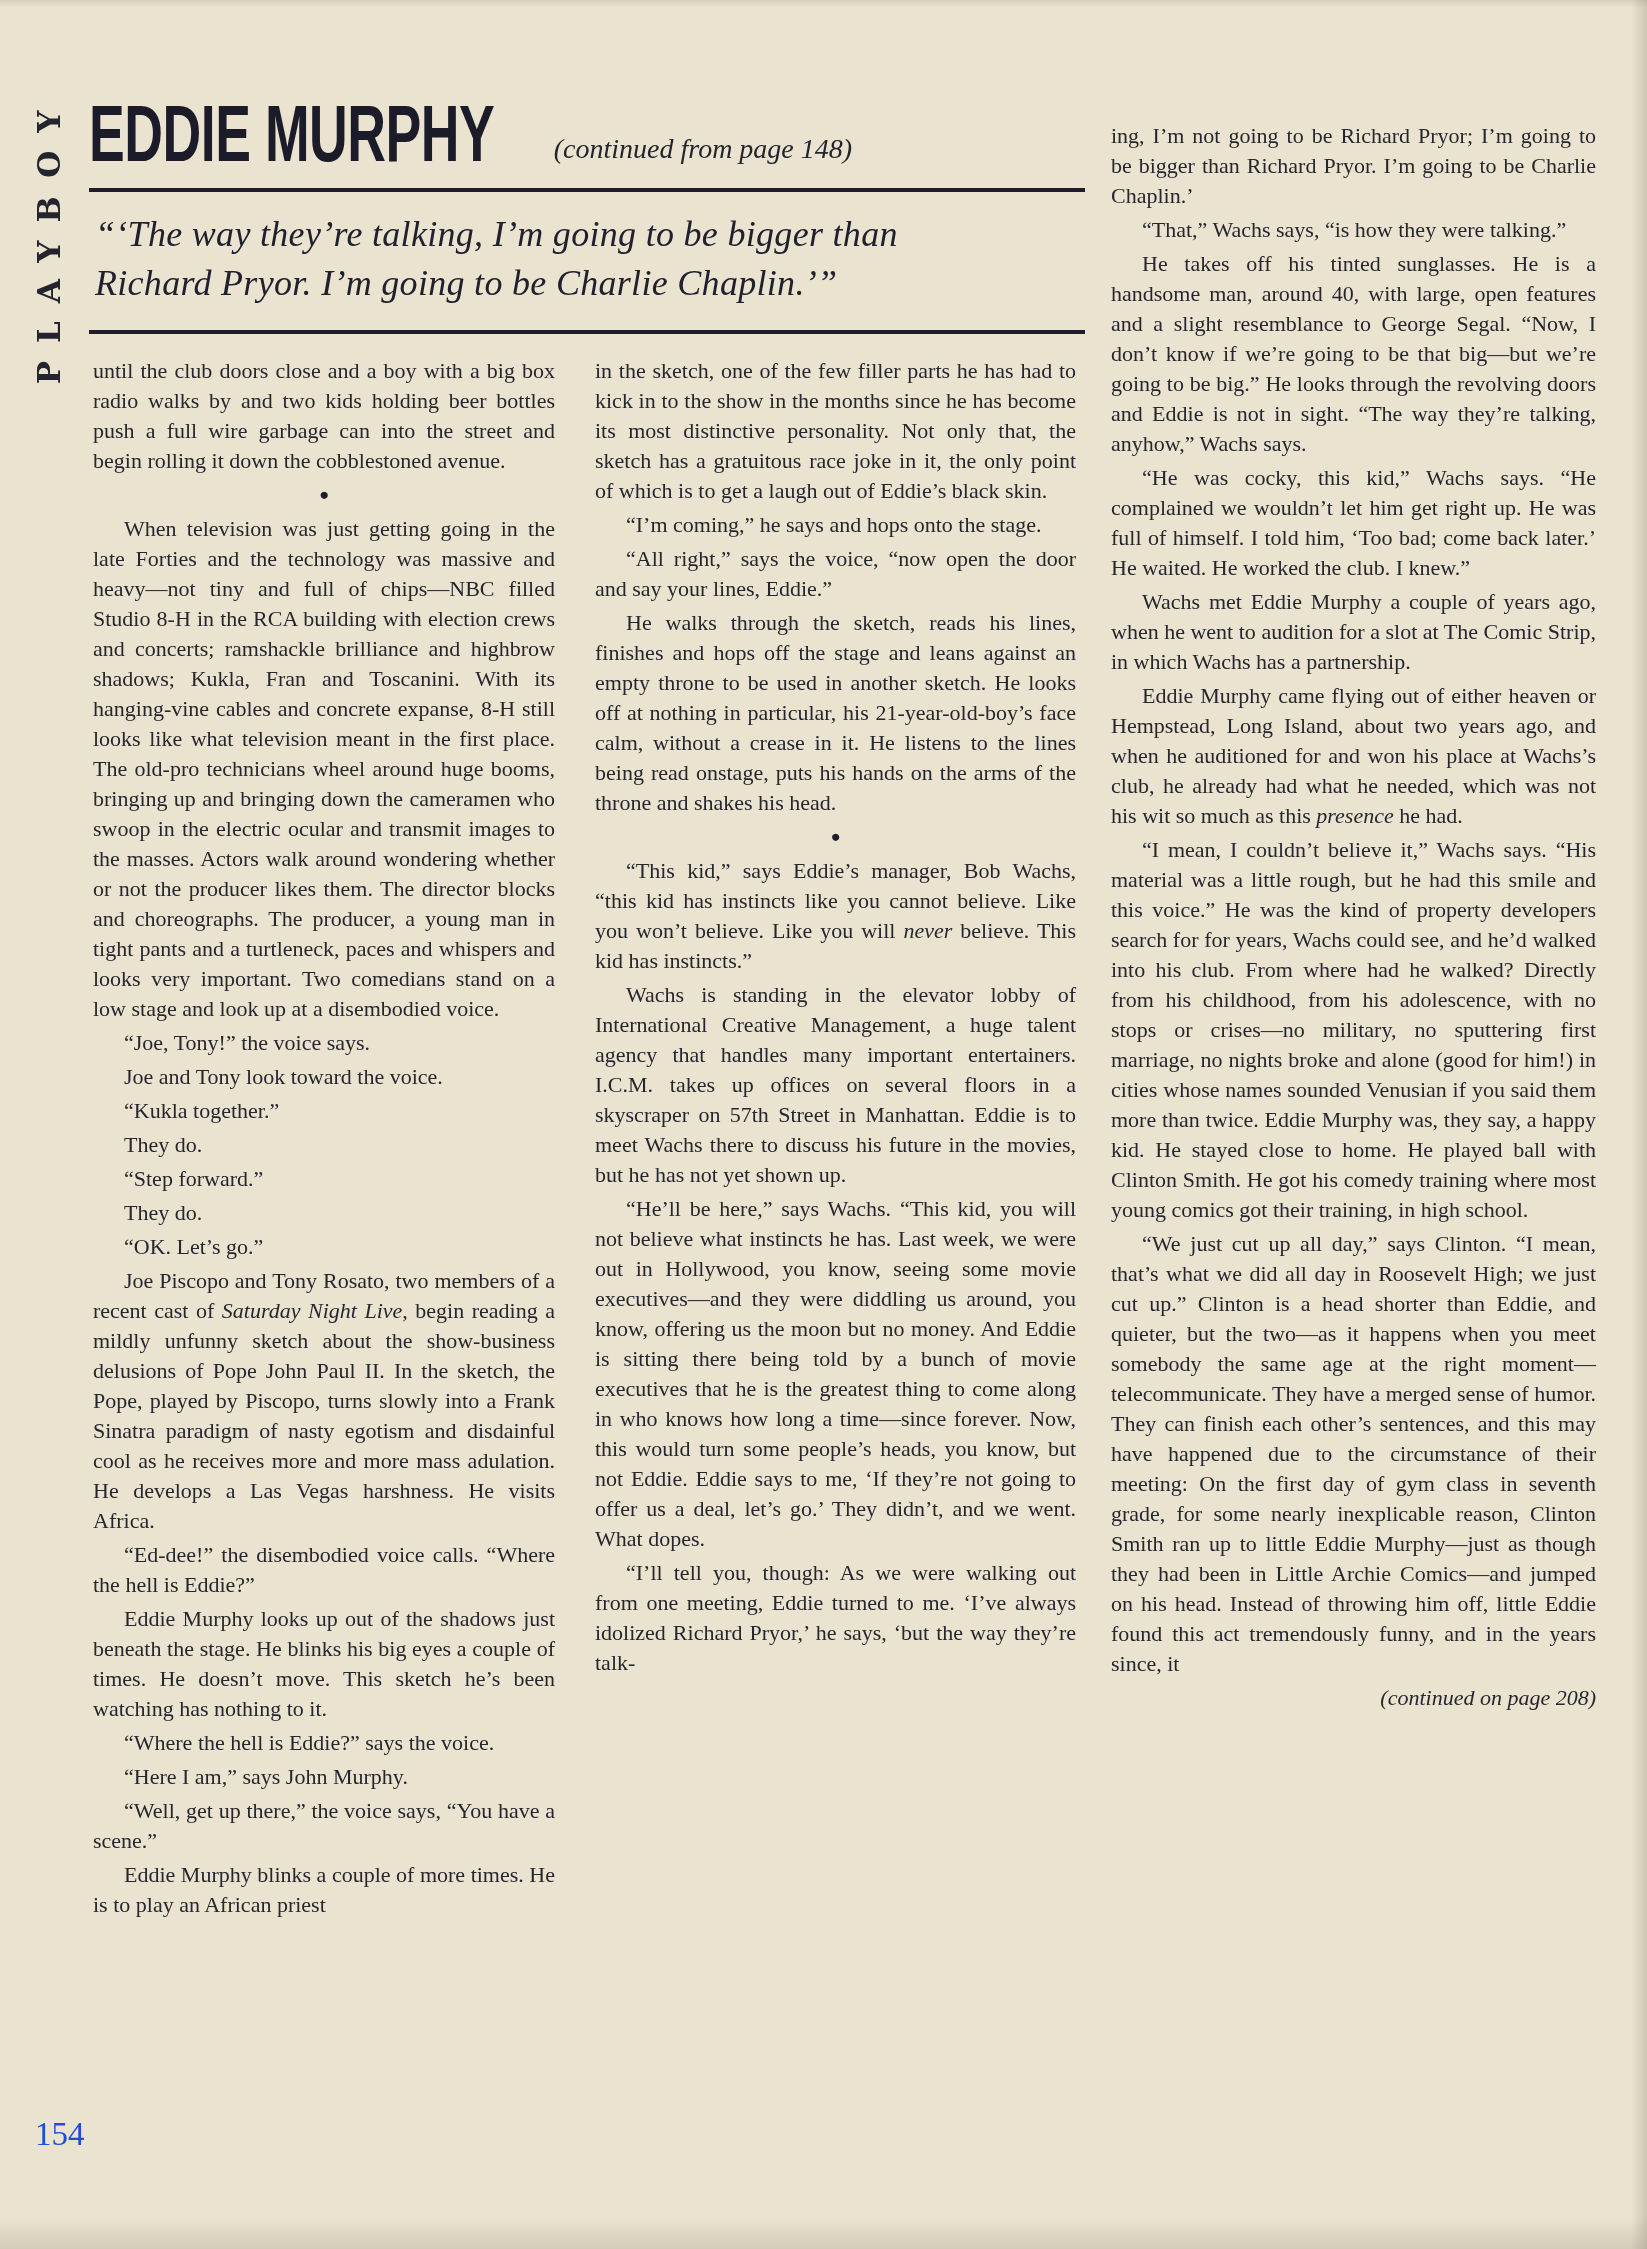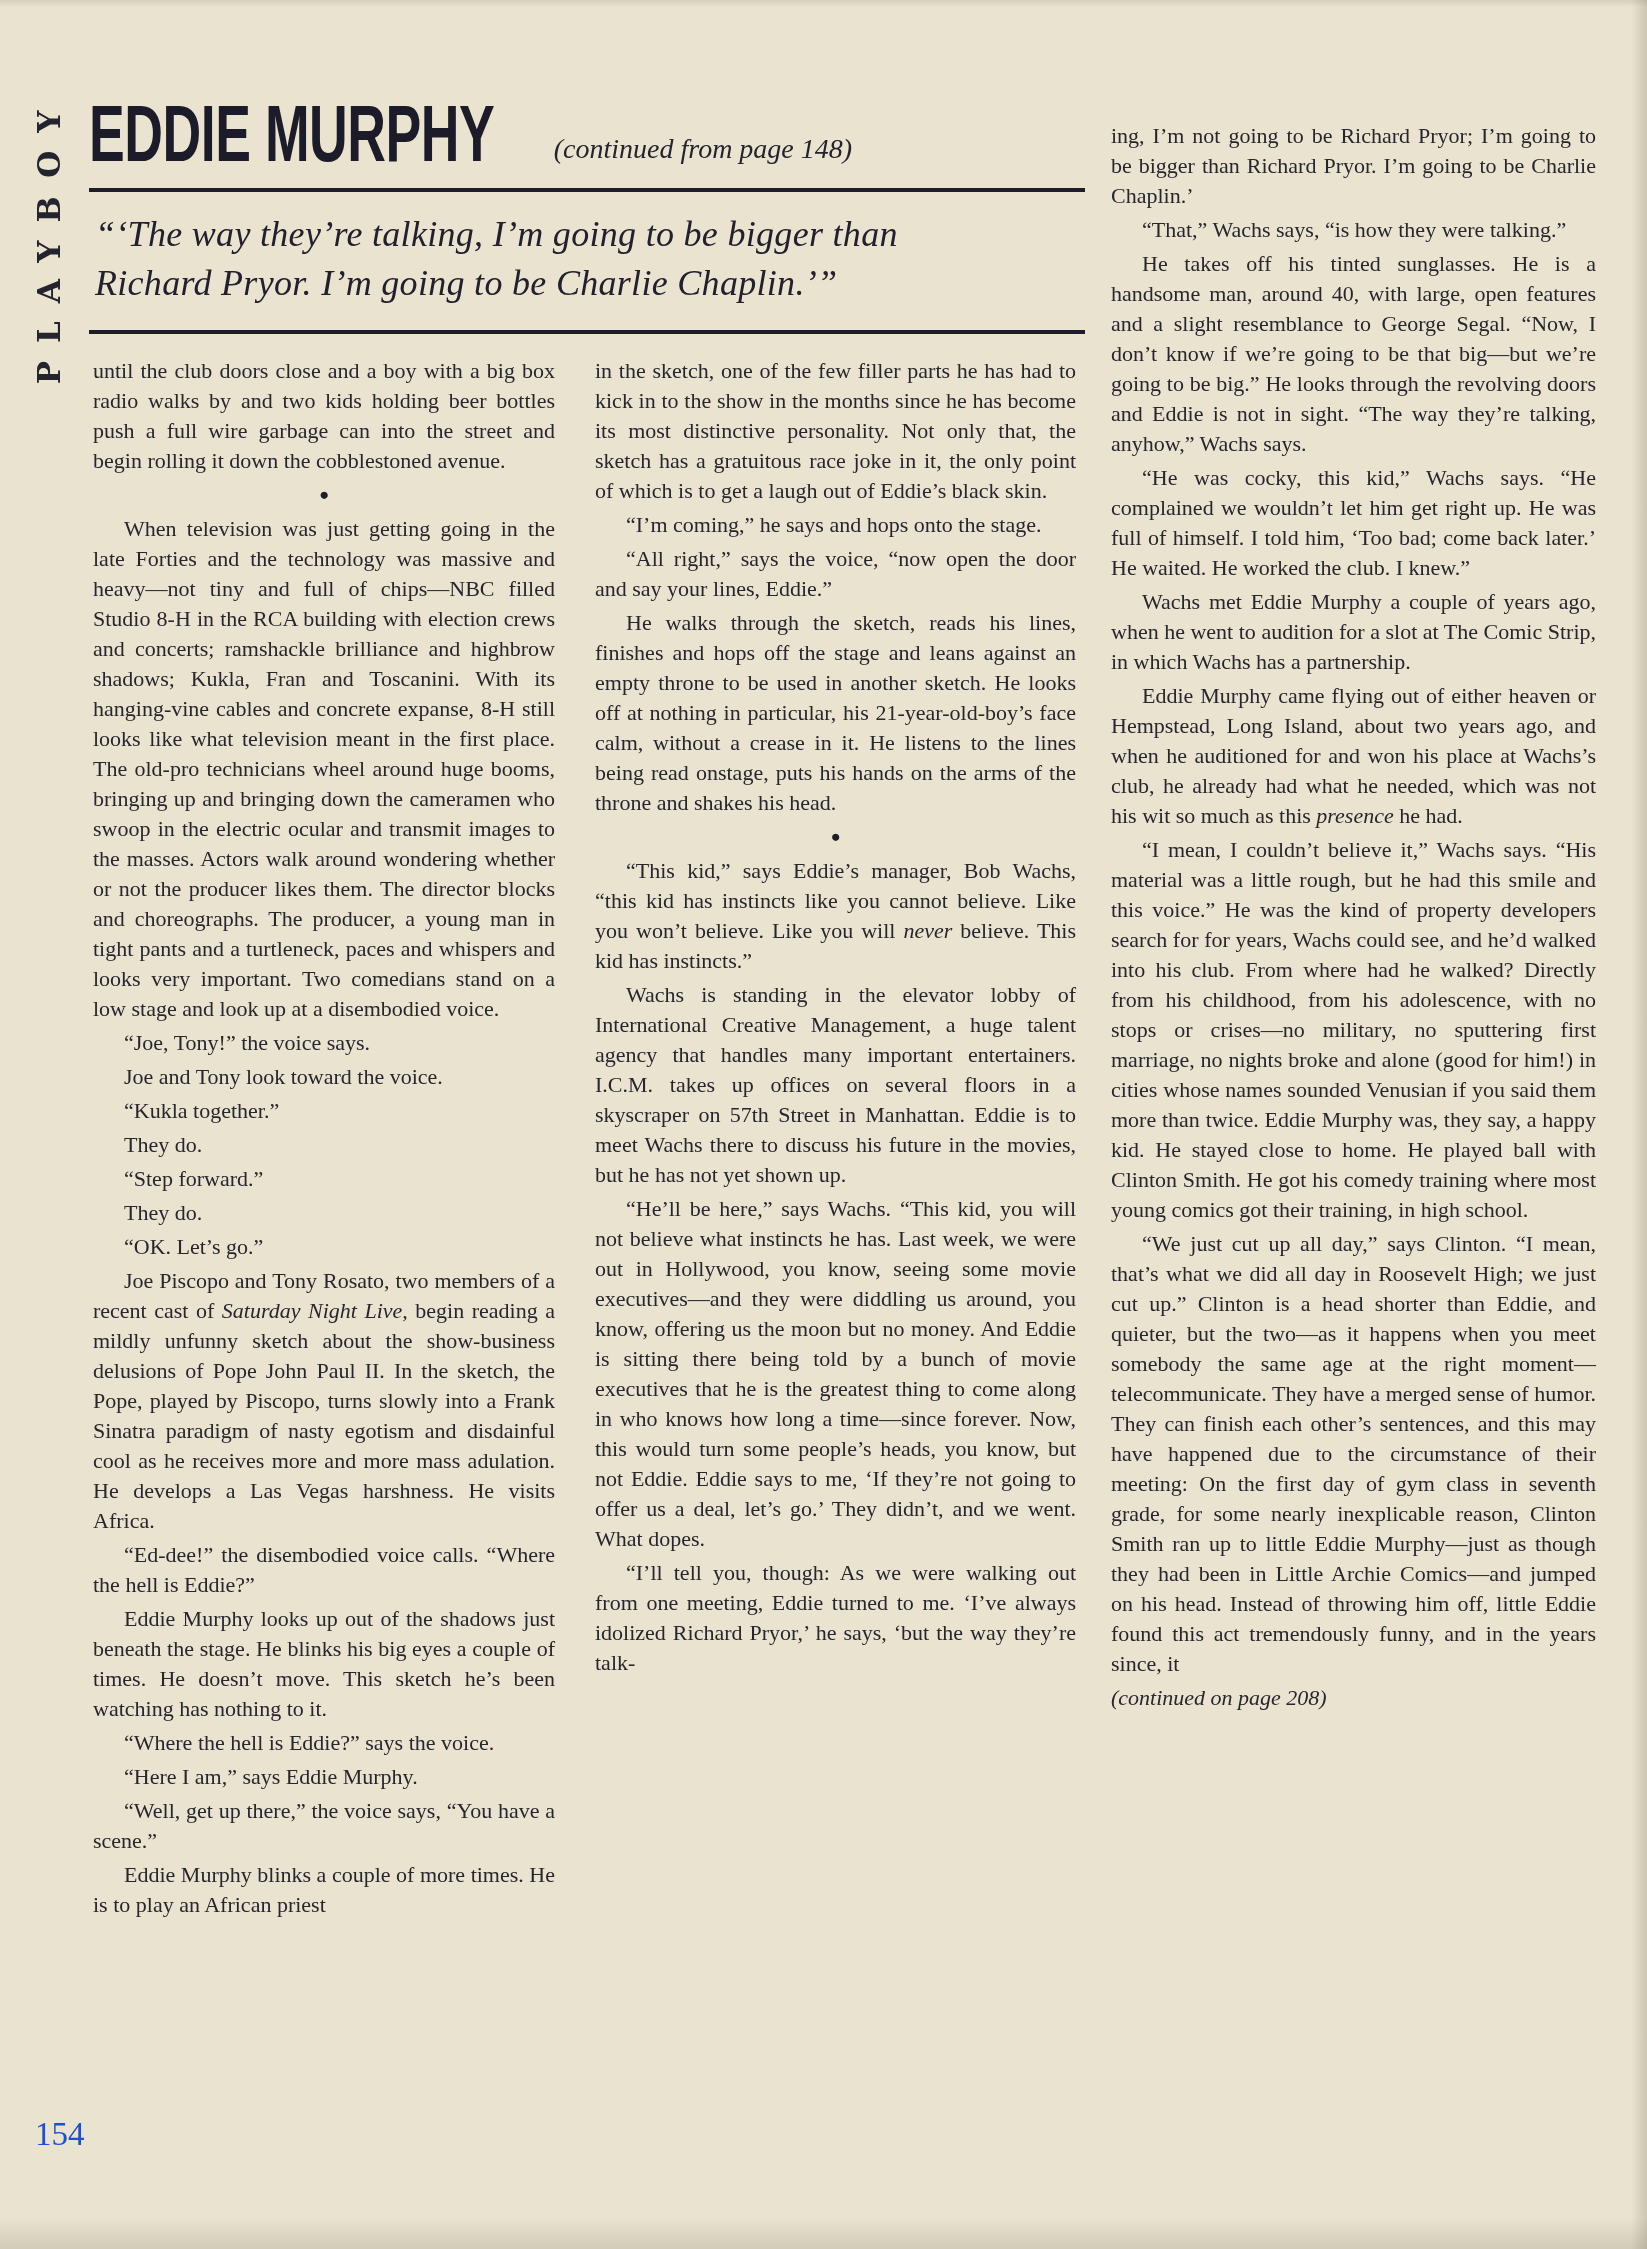--- a/index.html
+++ b/index.html
@@ -108,21 +108,21 @@
     text-align: justify;
     font-size: 22px;
     line-height: 30px;
   }
   .col-1 { left: 89px; width: 470px; }
   .col-2 { left: 591px; width: 489px; }
   .col-3 { left: 1107px; top: 117px; width: 493px; }
 
   .para { margin: 4px; }
   .para.indent { text-indent: 31px; }
-  .para.right { text-align: left; font-style: italic; }
+  .para.right { text-align: right; font-style: italic; }
   .para i { font-style: italic; }
 
   .bullet-sep {
     text-align: center;
     font-size: 16.7px;
     line-height: 30px;
     height: 30px;
     text-indent: 0;
     color: #1d1d2b;
   }
@@ -166,21 +166,21 @@
       <p class="para indent"><span>Joe and Tony look toward the voice.</span></p>
       <p class="para indent"><span>“Kukla together.”</span></p>
       <p class="para indent"><span>They do.</span></p>
       <p class="para indent"><span>“Step forward.”</span></p>
       <p class="para indent"><span>They do.</span></p>
       <p class="para indent"><span>“OK. Let’s go.”</span></p>
       <p class="para indent"><span>Joe Piscopo and Tony Rosato, two members of a recent cast of </span><i>Saturday Night Live,</i><span> begin reading a mildly unfunny sketch about the show-business delusions of Pope John Paul II. In the sketch, the Pope, played by Piscopo, turns slowly into a Frank Sinatra paradigm of nasty egotism and disdainful cool as he receives more and more mass adulation. He develops a Las Vegas harshness. He visits Africa.</span></p>
       <p class="para indent"><span>“Ed-dee!” the disembodied voice calls. “Where the hell is Eddie?”</span></p>
       <p class="para indent"><span>Eddie Murphy looks up out of the shadows just beneath the stage. He blinks his big eyes a couple of times. He doesn’t move. This sketch he’s been watching has nothing to it.</span></p>
       <p class="para indent"><span>“Where the hell is Eddie?” says the voice.</span></p>
-      <p class="para indent"><span>“Here I am,” says Eddie Murphy.</span></p>
+      <p class="para indent"><span>“Here I am,” says John Murphy.</span></p>
       <p class="para indent"><span>“Well, get up there,” the voice says, “You have a scene.”</span></p>
       <p class="para indent"><span>Eddie Murphy blinks a couple of more times. He is to play an African priest</span></p>
     </div>
   <div class="col col-2">
       <p class="para"><span>in the sketch, one of the few filler parts he has had to kick in to the show in the months since he has become its most distinctive personality. Not only that, the sketch has a gratuitous race joke in it, the only point of which is to get a laugh out of Eddie’s black skin.</span></p>
       <p class="para indent"><span>“I’m coming,” he says and hops onto the stage.</span></p>
       <p class="para indent"><span>“All right,” says the voice, “now open the door and say your lines, Eddie.”</span></p>
       <p class="para indent"><span>He walks through the sketch, reads his lines, finishes and hops off the stage and leans against an empty throne to be used in another sketch. He looks off at nothing in particular, his 21-year-old-boy’s face calm, without a crease in it. He listens to the lines being read onstage, puts his hands on the arms of the throne and shakes his head.</span></p>
       <div class="bullet-sep">●</div>
       <p class="para indent"><span>“This kid,” says Eddie’s manager, Bob Wachs, “this kid has instincts like you cannot believe. Like you won’t believe. Like you will </span><i>never</i><span> believe. This kid has instincts.”</span></p>

